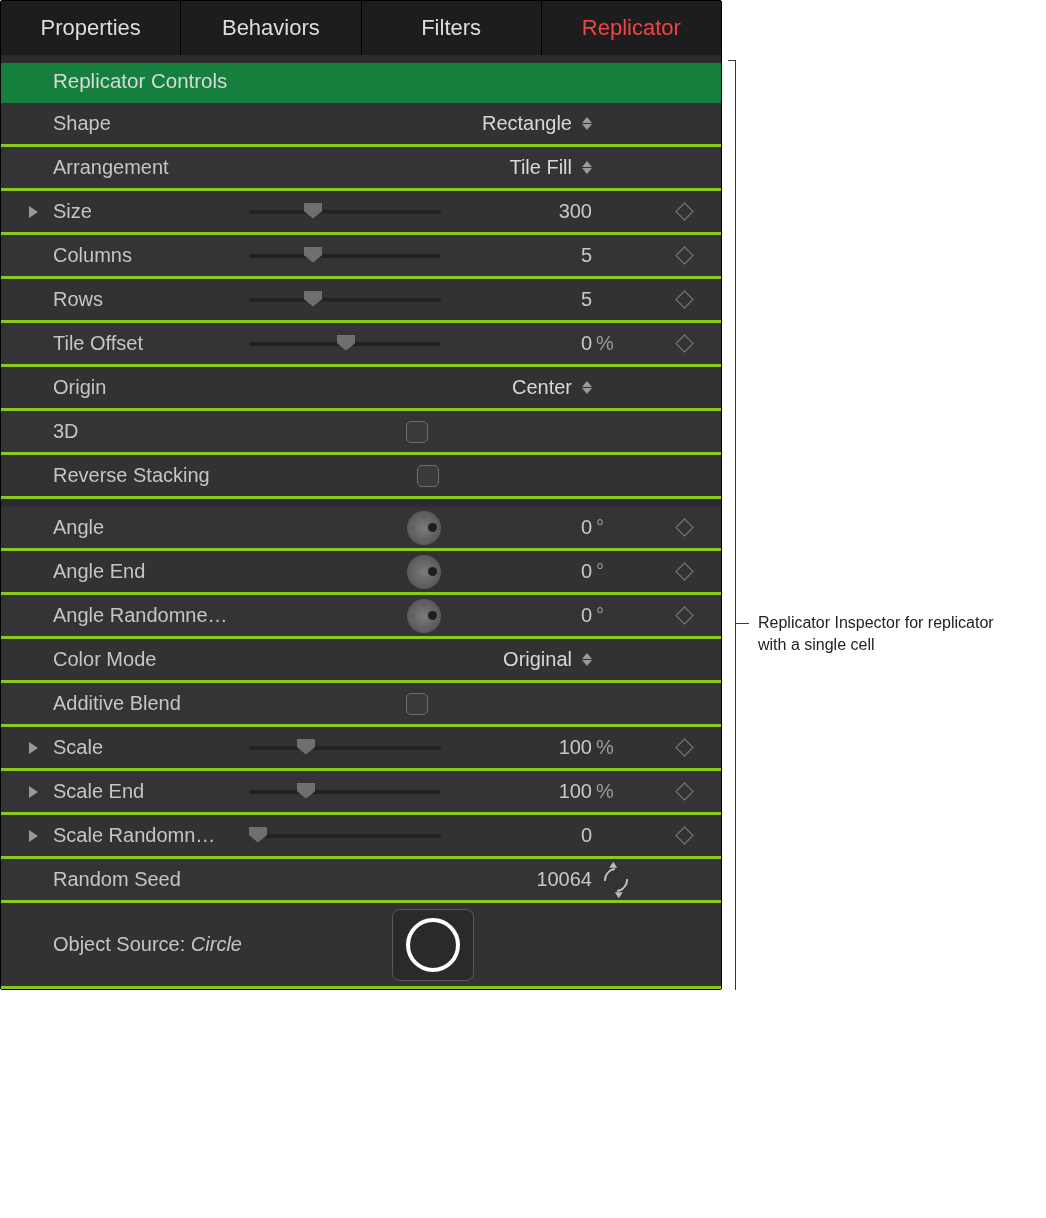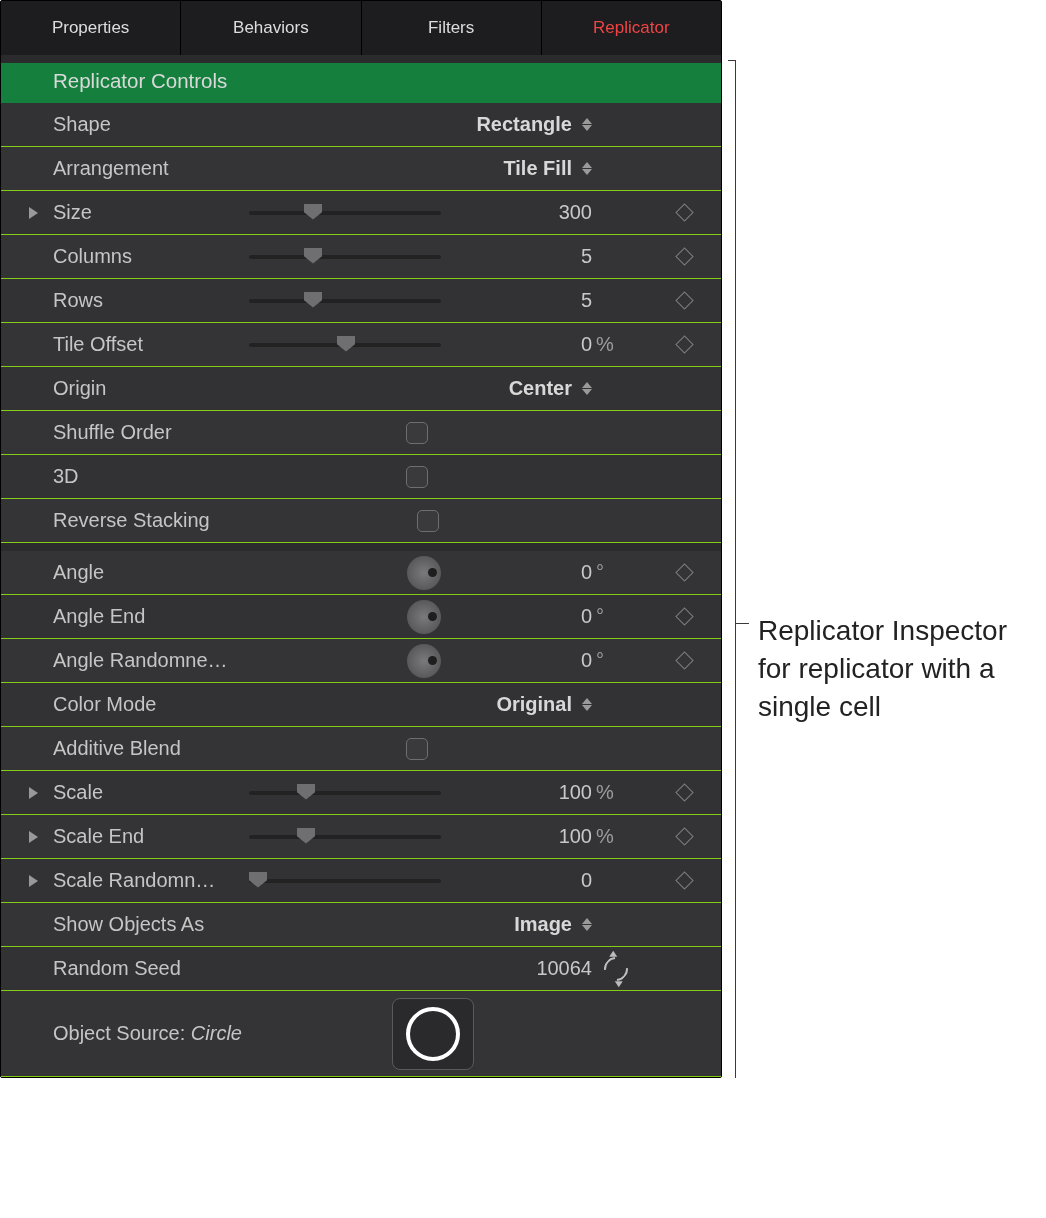--- a/index.html
+++ b/index.html
@@ -21,41 +21,41 @@
     display: flex;
     background: #1d1d1f;
     height: 54px;
   }
   .tab {
     flex: 1;
     display: flex;
     align-items: center;
     justify-content: center;
     color: #ddd;
-    font-size: 17px;
+    font-size: 22px;
     border-right: 1px solid #000;
     cursor: pointer;
   }
   .tab.active { color: #ef4444; }
   .tab:last-child { border-right: none; }
   .section {
     margin-top: 8px;
   }
   .section-header {
     padding: 6px 0 10px 52px;
     font-size: 20.5px;
     color: #d9d9d9;
     background: #15803d;
   }
   .row {
     display: flex;
     align-items: center;
     height: 44px;
     background: #343436;
-    border-bottom: 1px solid #84cc16;
+    border-bottom: 3px solid #84cc16;
     padding-right: 18px;
   }
   .row:nth-child(even) { background: #323234; }
   .disclosure-col {
     width: 52px;
     display: flex;
     align-items: center;
     justify-content: flex-start;
     padding-left: 28px;
   }
@@ -144,21 +144,20 @@
     border-radius: 50%;
     top: 12px;
     right: 4px;
   }
   .popup {
     display: inline-flex;
     align-items: center;
     gap: 6px;
     cursor: pointer;
     color: #d8d8d8;
-    font-weight: bold;
   }
   .stepper {
     display: flex;
     flex-direction: column;
     gap: 1px;
     margin-left:4px;
   }
   .stepper .up, .stepper .down {
     width: 0; height: 0;
     border-left: 5px solid transparent;
@@ -269,21 +268,21 @@
     right: -14px;
     top: 562px;
     width: 14px;
     height: 1px;
     background: #3a3a3a;
   }
   .callout-text {
     position: absolute;
     top: 552px;
     left: 22px;
-    font-size: 28px;
+    font-size: 16px;
     line-height: 1.35;
     color: #222;
     width: 260px;
   }
   .obj-label { font-style: italic; }
 </style>
 </head>
 <body>
 
 <div class="panel">
@@ -412,28 +411,20 @@
             <span class="stepper">
               <span class="up"></span>
               <span class="down"></span>
             </span>
           </span>
         </div>
       <div class="unit-col"></div>
       <div class="kf-col"></div>
     </div>
 
-    <div class="row">
-      <div class="disclosure-col"></div>
-      <div class="label-col">Shuffle Order</div>
-      <div class="center-control">
-          <div class="checkbox"></div>
-        </div>
-      <div class="kf-col"></div>
-    </div>
 
     <div class="row">
       <div class="disclosure-col"></div>
       <div class="label-col">3D</div>
       <div class="center-control">
           <div class="checkbox"></div>
         </div>
       <div class="kf-col"></div>
     </div>
 
@@ -571,36 +562,20 @@
         </div>
       <div class="value-col">
           <span>0</span>
         </div>
       <div class="unit-col"></div>
       <div class="kf-col">
           <div class="diamond"></div>
         </div>
     </div>
 
-    <div class="row">
-      <div class="disclosure-col"></div>
-      <div class="label-col" style="width:200px">Show Objects As</div>
-      <div class="control-col" style="width:188px"></div>
-      <div class="value-col">
-          <span class="popup">
-            <span>Image</span>
-            <span class="stepper">
-              <span class="up"></span>
-              <span class="down"></span>
-            </span>
-          </span>
-        </div>
-      <div class="unit-col"></div>
-      <div class="kf-col"></div>
-    </div>
 
     <div class="row">
       <div class="disclosure-col"></div>
       <div class="label-col">Random Seed</div>
       <div class="control-col"></div>
       <div class="value-col">
           <span>10064</span>
         </div>
       <div class="unit-col">
           <div class="refresh"></div>

